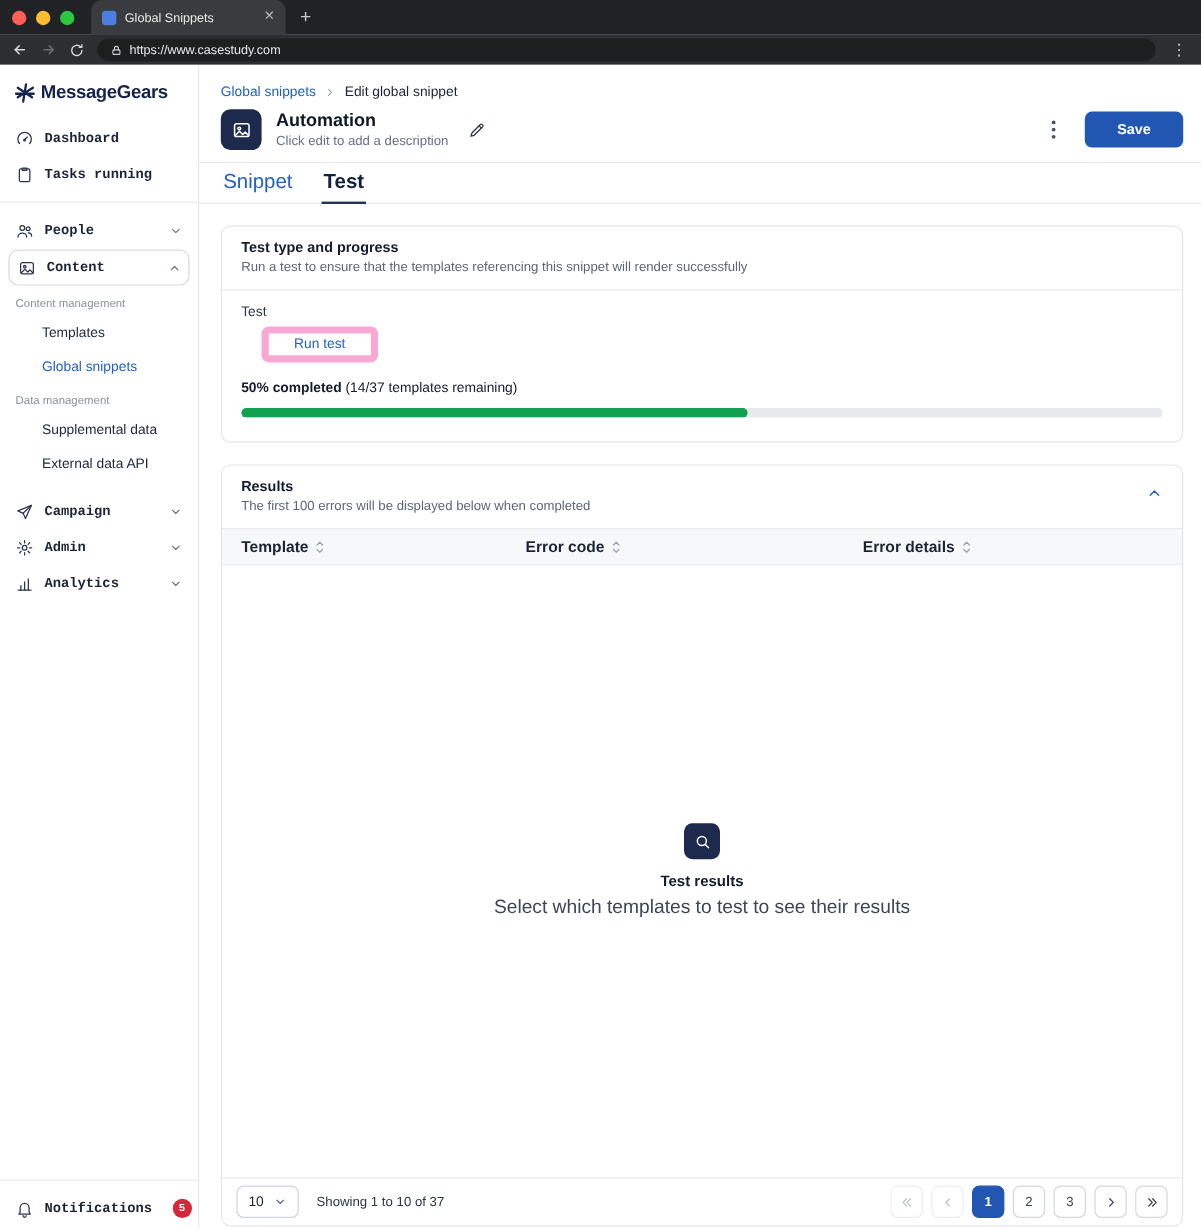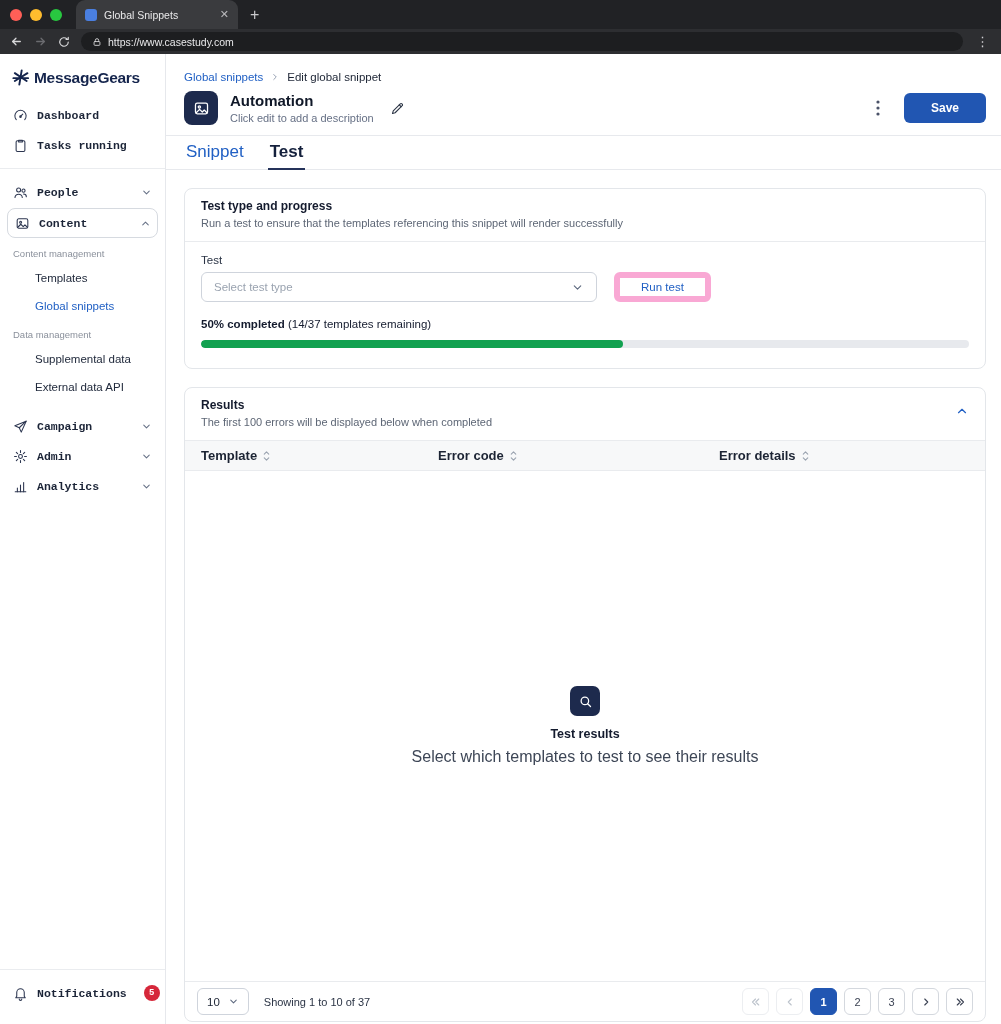--- a/index.html
+++ b/index.html
@@ -32,21 +32,21 @@
   .logo { display:flex; align-items:center; gap:4px; padding:0 11px 13px; }
   .logo-text { font-size:15.5px; font-weight:700; color:#14244c; letter-spacing:-0.3px; }
   .nav-item { height:30px; display:flex; align-items:center; gap:9px; padding:0 13px; font-size:11.5px; font-weight:700; color:#1b2437; cursor:pointer; flex-shrink:0;font-family:Liberation Mono, monospace; }
   .nav-item svg.mi { width:15px; height:15px; flex-shrink:0; }
   .nav-chevron { margin-left:auto; display:flex; }
   .nav-item.outlined { border:1px solid #d6dae0; border-radius:8px; margin:1px 7px; padding:0 6px 0 7px; }
   .sidebar-divider { height:1px; background:#eaecef; margin:8px 0; flex-shrink:0; }
   .nav-section { font-size:9.5px; color:#8a909b; padding:9px 13px 5px; flex-shrink:0; }
   .nav-sub { height:28px; display:flex; align-items:center; padding-left:35px; font-size:11.5px; color:#222b3d; cursor:pointer; flex-shrink:0; }
   .nav-sub.selected { color:#2160c4; }
-  .sidebar-bottom { margin-top:auto; padding-bottom:16px; }
+  .sidebar-bottom { margin-top:auto; padding-bottom:2px; }
   .badge { min-width:16px; height:16px; border-radius:50%; background:#d6273a; color:#fff; font-size:9px; font-weight:700; display:inline-flex; align-items:center; justify-content:center; margin-left:8px; }
 
   
   .main { flex:1; display:flex; flex-direction:column; overflow:hidden; }
   .breadcrumb { display:flex; align-items:center; gap:7px; padding:17px 18px 0; font-size:11.5px; flex-shrink:0; }
   .bc-link { color:#2160c4; cursor:pointer; }
   .bc-current { color:#1c2434; }
 
   .page-header { display:flex; align-items:center; padding:8px 15px 4px 18px; flex-shrink:0; }
   .hdr-icon { width:34px; height:34px; background:#1d2a4d; border-radius:8px; display:flex; align-items:center; justify-content:center; flex-shrink:0; }
@@ -315,26 +315,20 @@
       <div class="content">
 
         <div class="card">
           <div class="card-head">
             <div class="card-title">Test type and progress</div>
             <div class="card-sub">Run a test to ensure that the templates referencing this snippet will render successfully</div>
           </div>
           <div class="card-body">
             <div class="field-label">Test</div>
             <div class="test-row">
-              <div class="select">
-                <span class="select-ph">Select test type</span>
-                <svg width="13" height="13" viewBox="0 0 24 24" fill="none" stroke="#5b677d" stroke-width="2" stroke-linecap="round" stroke-linejoin="round">
-                    <path d="M6 9l6 6 6-6"></path>
-                  </svg>
-              </div>
               <button class="run-btn">Run test</button>
             </div>
             <div class="progress-label"><b>50% completed</b><span> (14/37 templates remaining)</span></div>
             <div class="progress-track">
               <div class="progress-fill" style="width: 55%; background: rgb(18, 161, 80);"></div>
             </div>
           </div>
         </div>
 
         <div class="card results-card">

